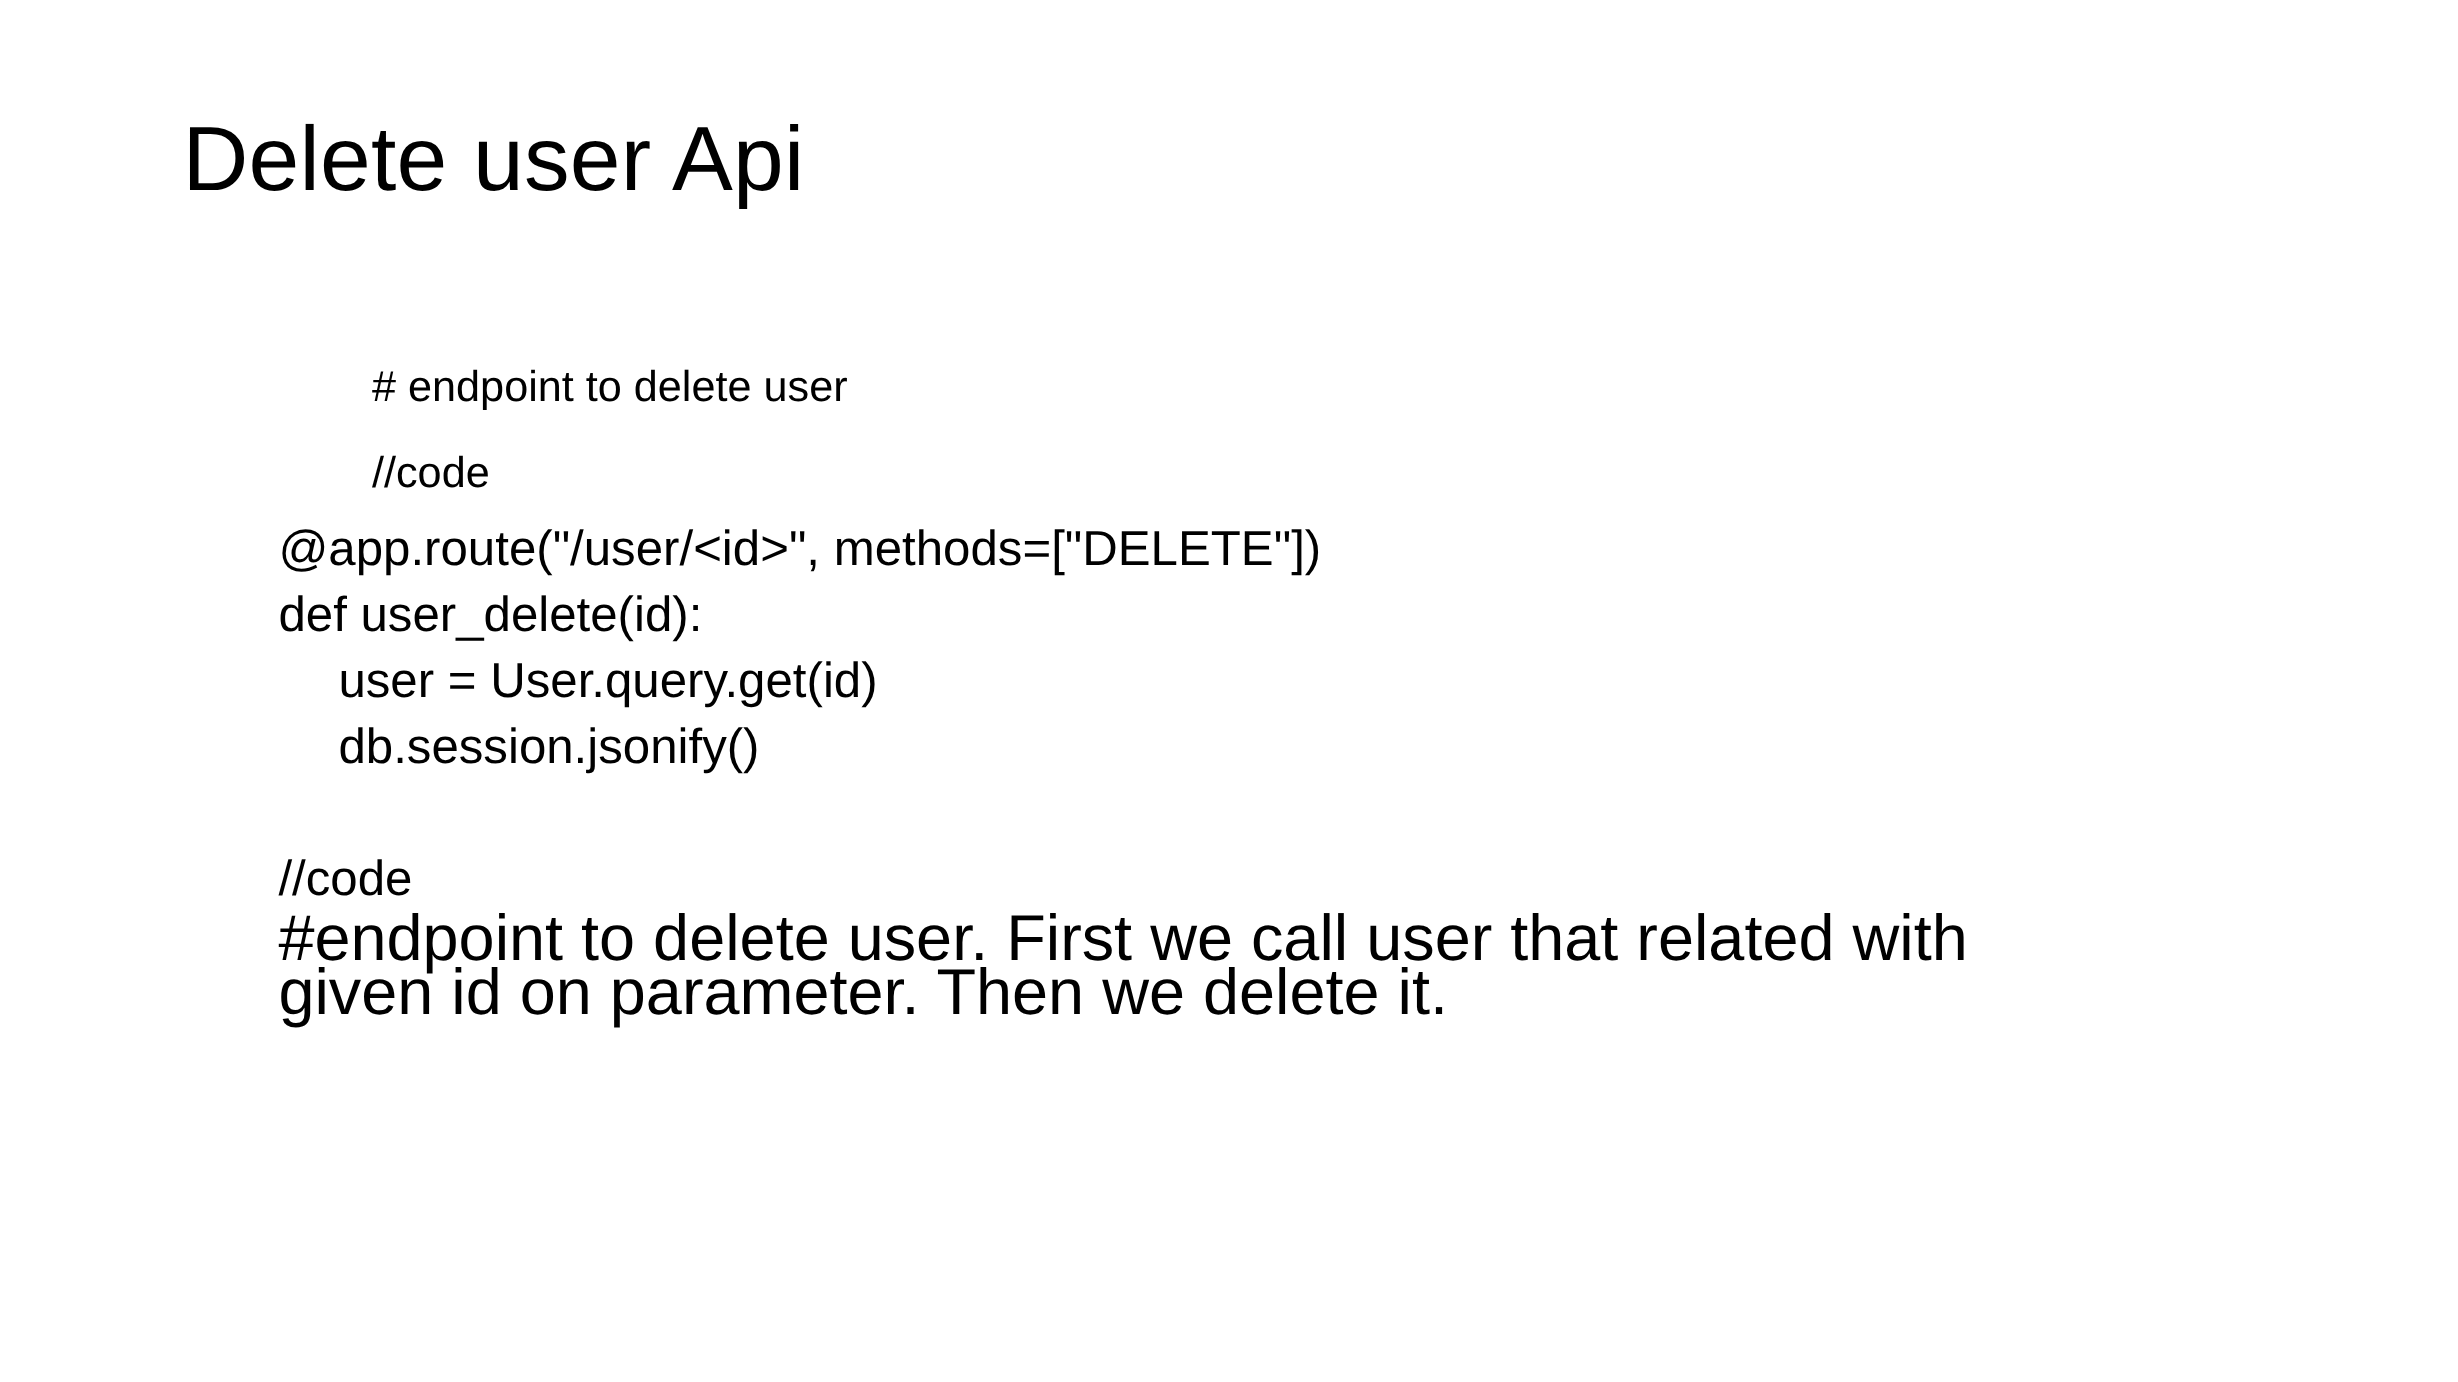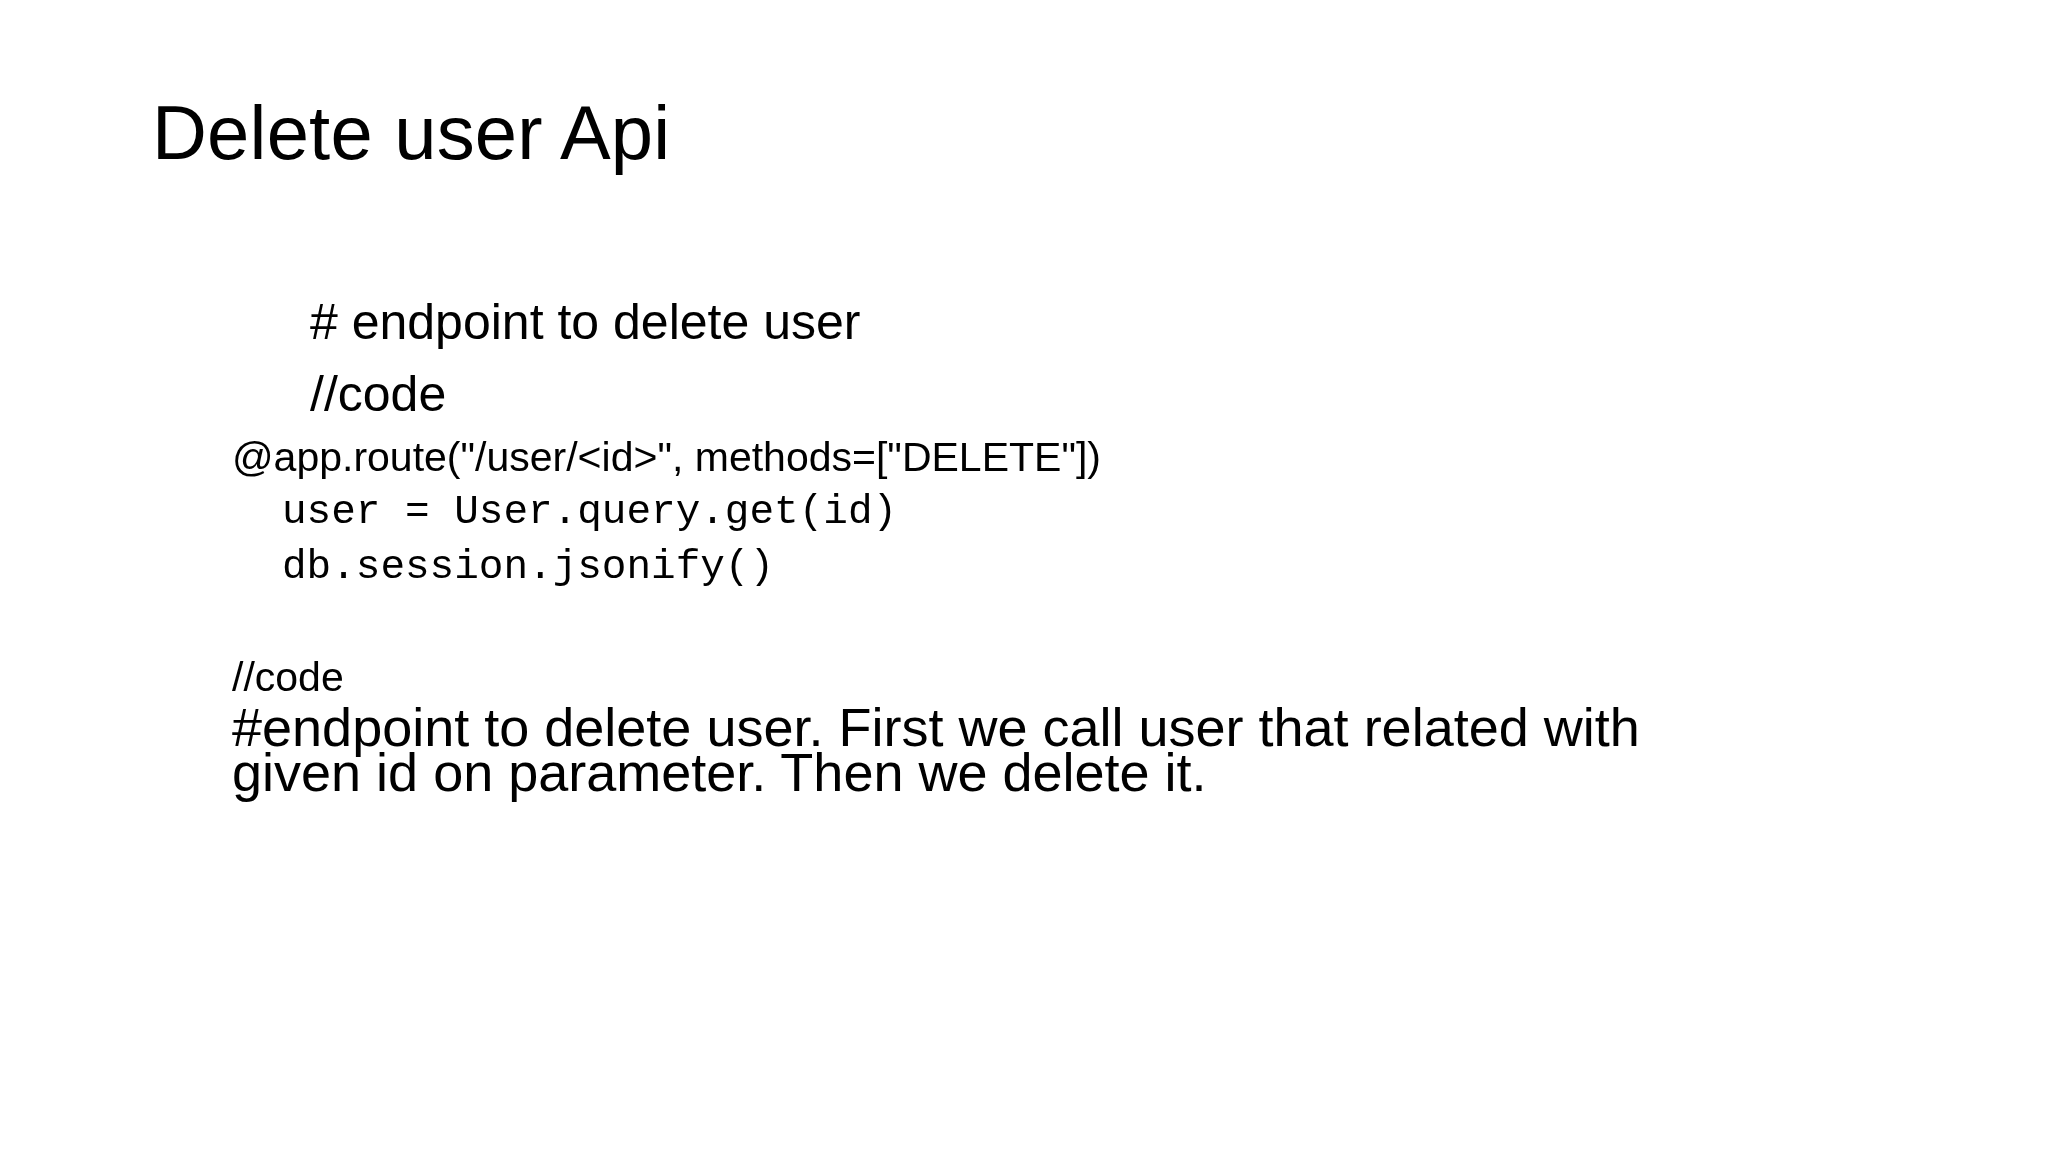--- a/index.html
+++ b/index.html
@@ -47,36 +47,35 @@
   }
 
   .line {
     white-space: pre;
     color: #000000;
     font-weight: 400;
   }
 
   
   .line.comment {
-    font-size: 50px;
+    font-size: 36px;
     line-height: 72px;
     padding-left: 310px;
   }
 
   
   .line.code {
     font-size: 41px;
     line-height: 55px;
     padding-left: 232px;
   }
 
   
   .line.code.indent-1 {
     padding-left: 282px;
-    font-family: Liberation Mono, monospace;
   }
 
   
   .line.blank {
     font-size: 41px;
     line-height: 55px;
     padding-left: 232px;
     height: 55px;
   }
 
@@ -106,20 +105,21 @@
   <div class="slide-title">Delete user Api</div>
 
   <div class="body-block">
 
     <div class="line comment"># endpoint to delete user</div>
 
     <div class="line comment">//code</div>
 
     <div class="line code">@app.route("/user/&lt;id&gt;", methods=["DELETE"])</div>
 
+    <div class="line code">def user_delete(id):</div>
 
     <div class="line code indent-1">user = User.query.get(id)</div>
 
 
     <div class="line code indent-1">db.session.jsonify()</div>
 
     <div class="line blank"></div>
 
 
     <div class="line code-marker">//code</div>

